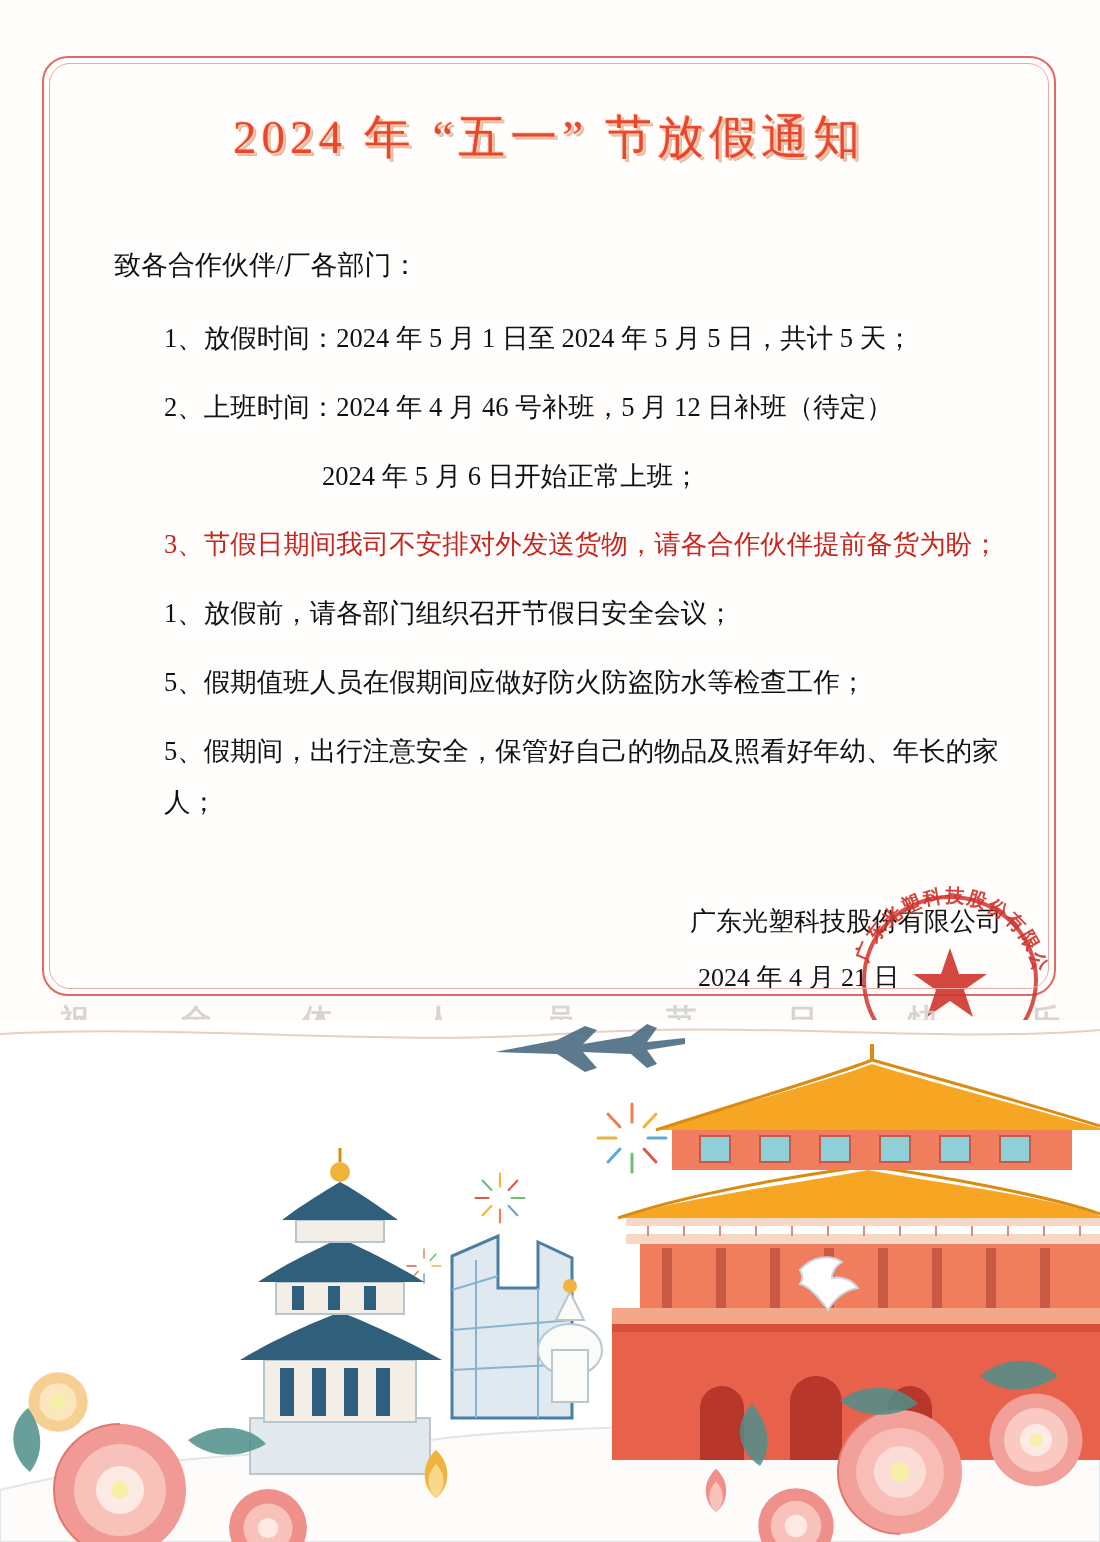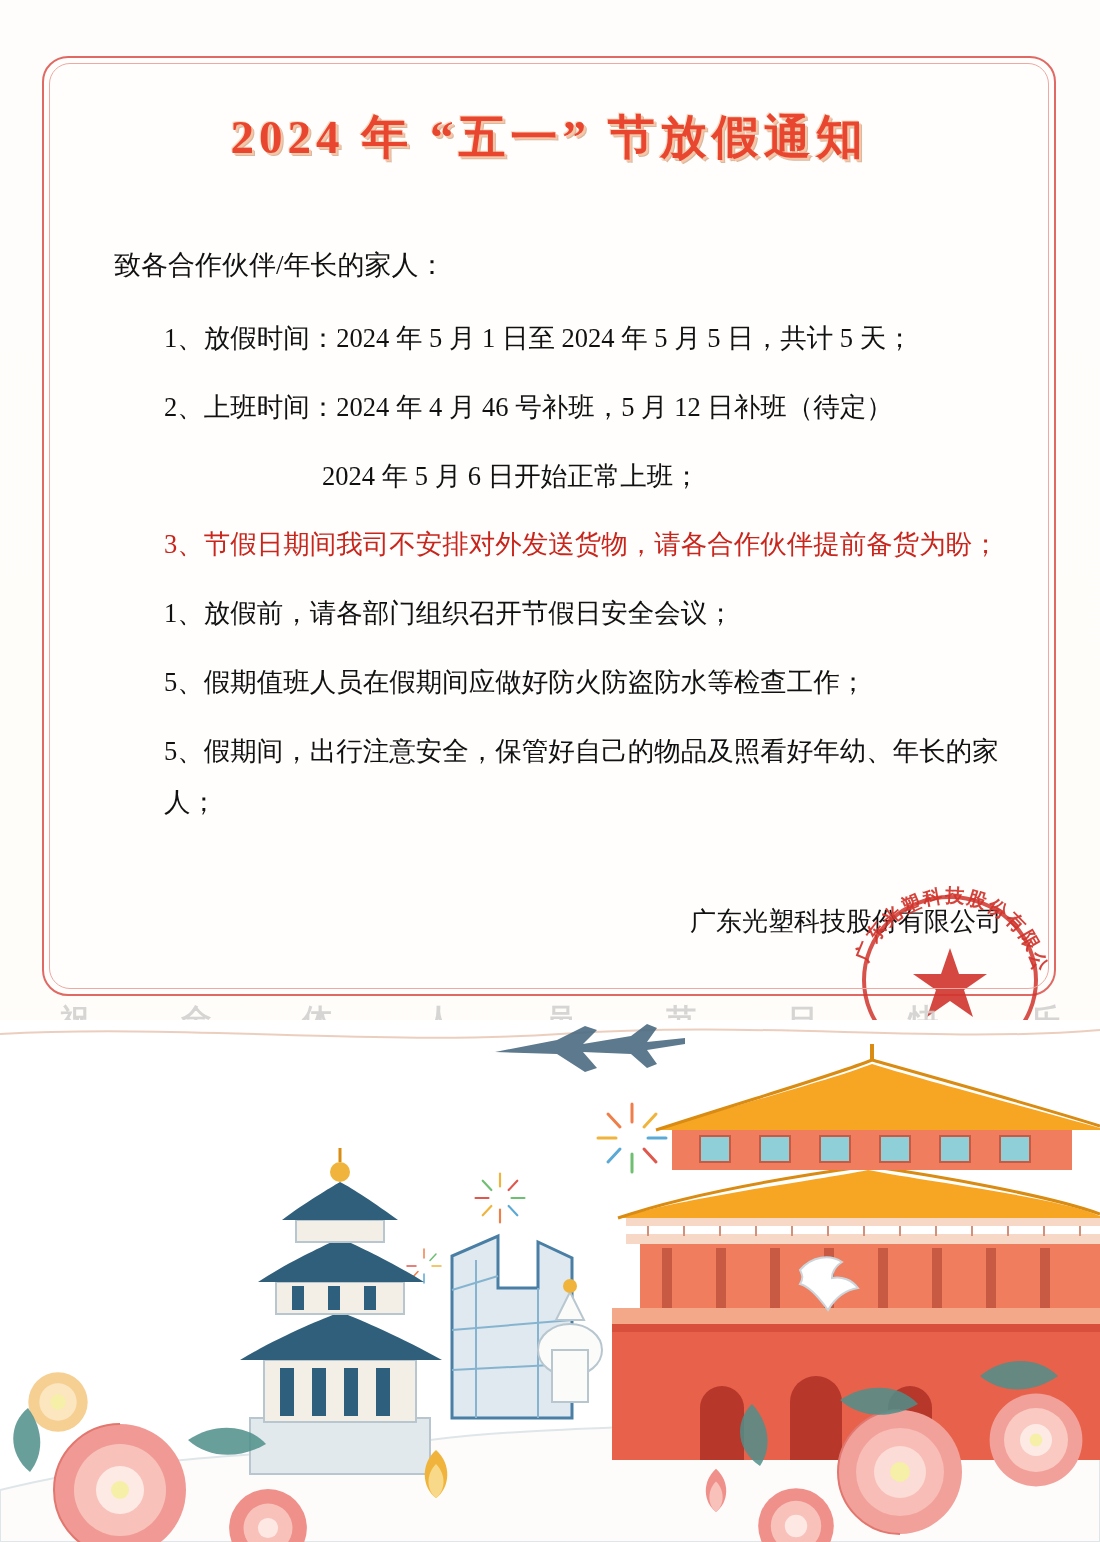--- a/index.html
+++ b/index.html
@@ -46,21 +46,21 @@
 
   
   .title {
     position: absolute;
     left: 0;
     top: 48px;
     width: 100%;
     text-align: center;
     font-size: 47px;
     letter-spacing: 5px;
-    font-weight: bold;
+    font-weight: normal;
     color: #e8462f;
     text-shadow:
        2px 2px 0 #f6c6a8,
        3px 3px 0 #d9b9a0,
       -1px -1px 0 #ffd9c2;
     font-family: "Liberation Serif", "DejaVu Serif", serif;
   }
 
   
   .body-text {
@@ -146,32 +146,33 @@
 </head>
 <body>
 
 <div class="page">
 
   <div class="notice-card">
 
     <div class="title">2024 年 “五一” 节放假通知</div>
 
     <div class="body-text">
-      <p class="salutation">致各合作伙伴/年长的家人：</p>
+      <p class="salutation">致各合作伙伴/厂各部门：</p>
       <p class="item">1、放假时间：2024 年 5 月 1 日至 2024 年 5 月 5 日，共计 5 天；</p>
       <p class="item">2、上班时间：2024 年 4 月 46 号补班，5 月 12 日补班（待定）</p>
       <p class="item sub">2024 年 5 月 6 日开始正常上班；</p>
       <p class="item red">3、节假日期间我司不安排对外发送货物，请各合作伙伴提前备货为盼；</p>
       <p class="item">1、放假前，请各部门组织召开节假日安全会议；</p>
       <p class="item">5、假期值班人员在假期间应做好防火防盗防水等检查工作；</p>
       <p class="item">5、假期间，出行注意安全，保管好自己的物品及照看好年幼、年长的家人；</p>
     </div>
 
     <div class="sign">
       <span class="company">广东光塑科技股份有限公司</span>
+      <span class="date">2024 年 4 月 21 日</span>
     </div>
 
     <div class="stamp">
       <svg width="222" height="188" viewBox="0 0 222 188" xmlns="http://www.w3.org/2000/svg">
         <defs>
           <path id="sealArcTop" d="M 26,100 A 85,82 0 0 1 196,100"></path>
           <path id="sealArcBottom" d="M 42,118 A 70,66 0 0 0 180,118"></path>
         </defs>
         <ellipse cx="111" cy="96" rx="86" ry="83" fill="none" stroke="#d0342c" stroke-width="4" opacity="0.85"></ellipse>
         <g fill="#d0342c" opacity="0.9">

